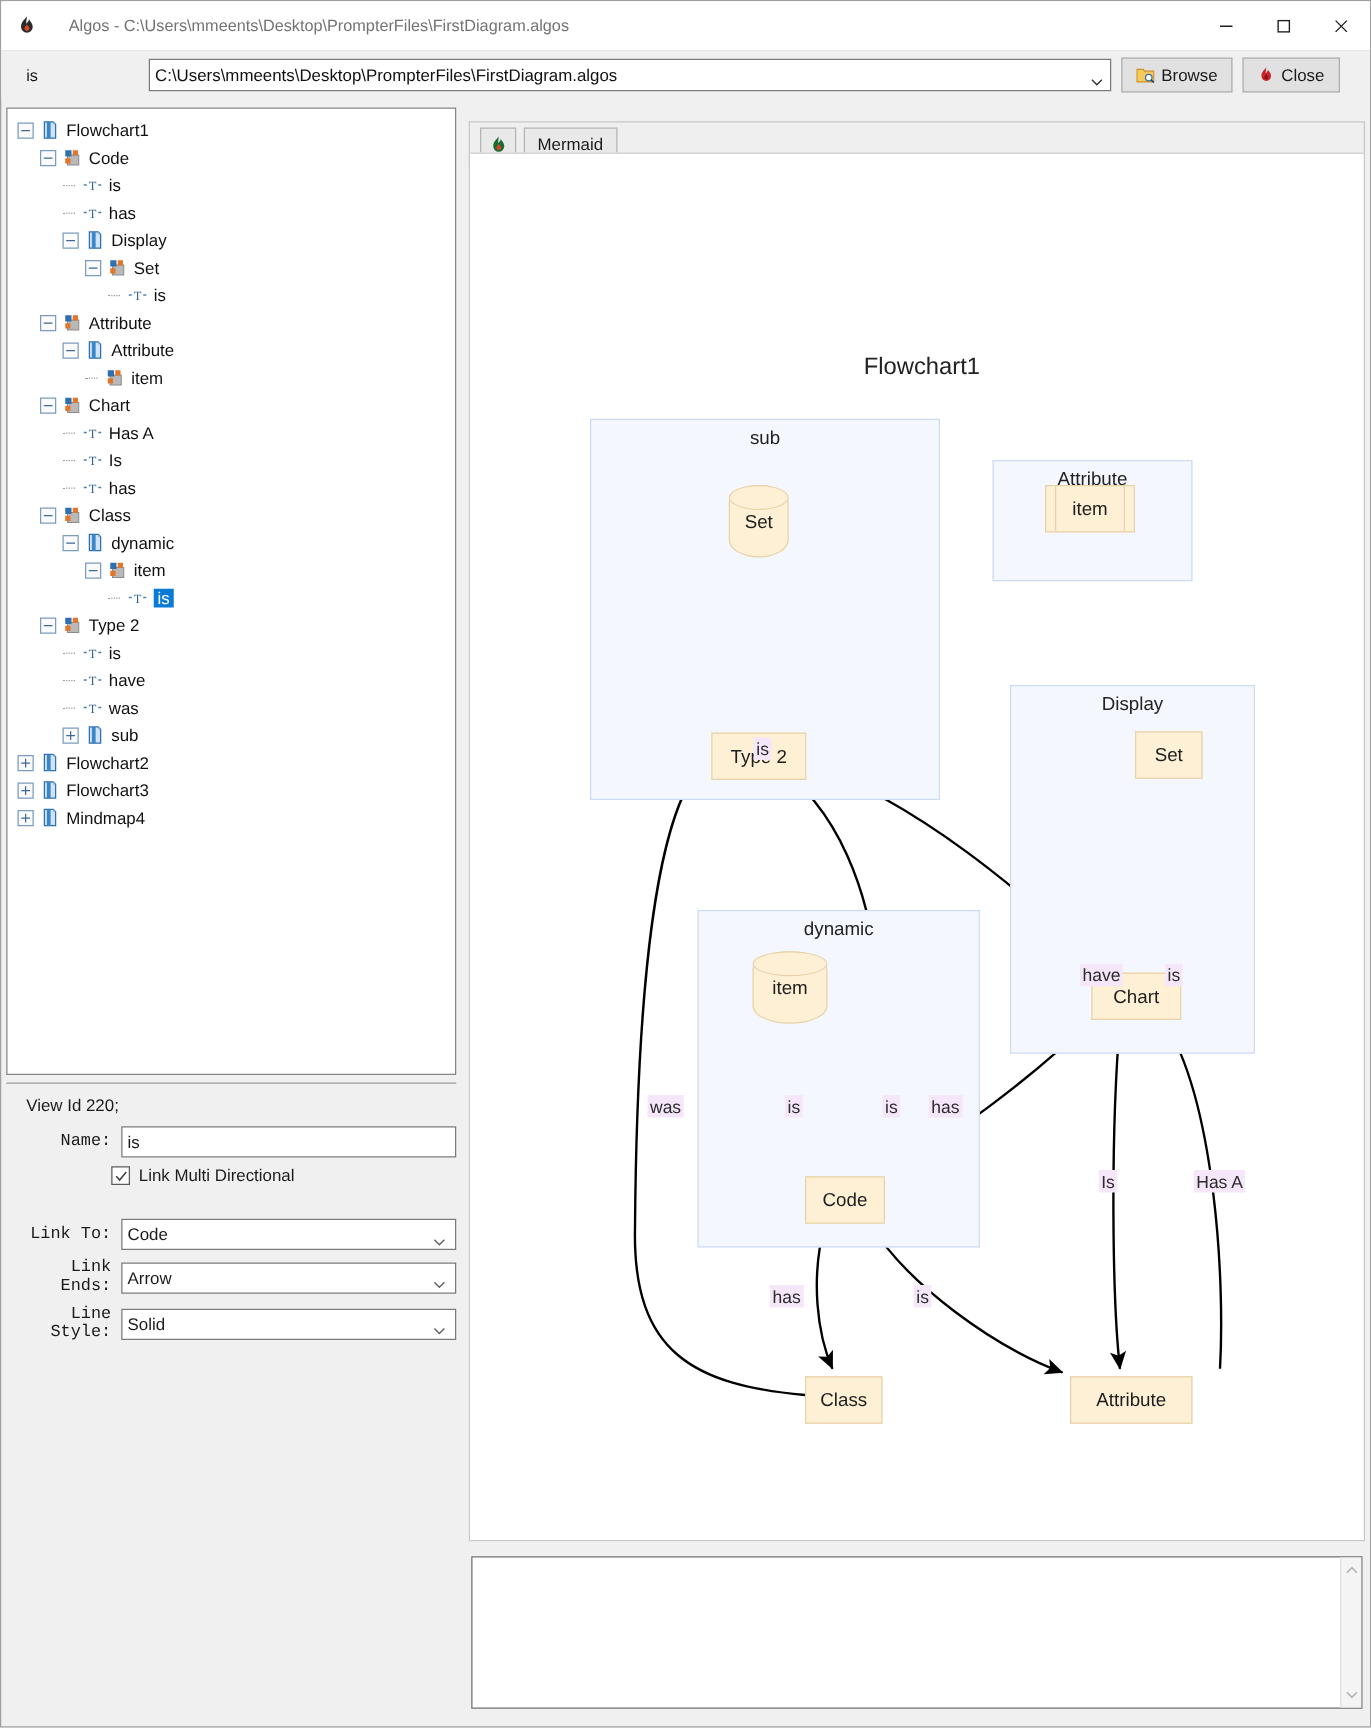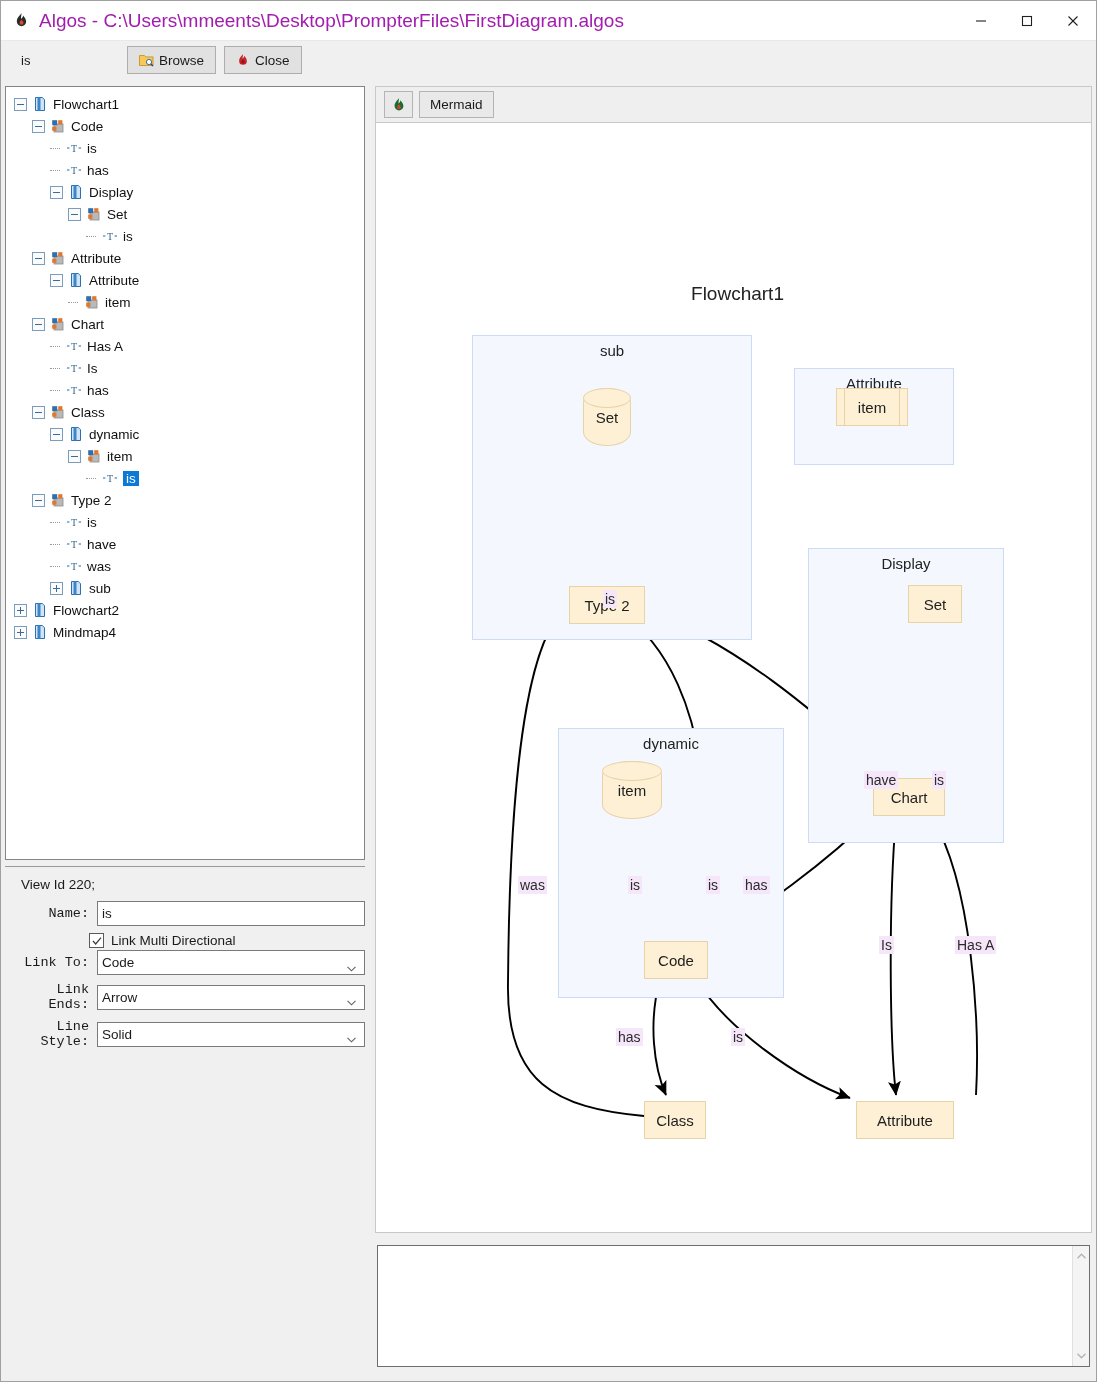--- a/index.html
+++ b/index.html
@@ -9,21 +9,21 @@
     font-size:13px;color:#1a1a1a;background:#f0f0f0;
   }
   .app{width:1097px;height:1382px;position:relative;background:#f0f0f0;
        border:1px solid #a0a0a0;box-sizing:border-box;}
 
   
   .titlebar{height:39px;background:#ffffff;display:flex;align-items:center;
             position:relative;border-bottom:1px solid #e8e8e8;}
   .tb-icon{width:17px;height:17px;margin-left:12px;margin-right:9px;position:relative;}
   .flame{width:100%;height:100%;}
-  .tb-title{font-size:19px;color:#a21caf;white-space:nowrap;}
+  .tb-title{font-size:13px;color:#737373;white-space:nowrap;margin-left:16px;}
   .wincontrols{position:absolute;right:0;top:0;height:39px;display:flex;}
   .wc{width:46px;height:39px;display:flex;align-items:center;justify-content:center;
       cursor:default;}
   .wc svg{display:block;}
 
   
   .pathrow{height:38px;background:#f0f0f0;display:flex;align-items:center;
            position:relative;}
   .pathlabel{width:118px;padding-left:20px;box-sizing:border-box;font-size:13px;}
   .combo{position:relative;width:770px;height:26px;background:#fff;
@@ -62,28 +62,28 @@
          background:#f0f0f0;border-top:1px solid #9a9a9a;padding-top:10px;
          box-sizing:border-box;}
   .viewid{padding-left:16px;font-size:13.5px;margin-bottom:9px;}
   .prow{display:flex;align-items:center;margin-bottom:7px;padding-left:14px;}
   .plab{width:70px;text-align:right;padding-right:8px;font-size:13.5px;flex:none;font-family:Liberation Mono, monospace;}
   .pfield{width:270px;height:25px;background:#fff;border:1px solid #7a7a7a;
           box-sizing:border-box;display:flex;align-items:center;position:relative;}
   .pfield .ptext{padding-left:4px;font-size:13.5px;}
   .pfield .carrow{position:absolute;right:8px;top:50%;transform:translateY(-50%);
                   width:9px;height:6px;}
-  .chkrow{display:flex;align-items:center;padding-left:84px;margin-bottom:2px;}
+  .chkrow{display:flex;align-items:center;padding-left:84px;margin-bottom:27px;}
   .chk{width:13px;height:13px;border:1px solid #5a5a5a;background:#fff;
        display:inline-flex;align-items:center;justify-content:center;margin-right:7px;}
   .chklab{font-size:13.5px;}
 
   
   .rightcol{position:absolute;left:372px;top:0;right:0;bottom:0;}
-  .toolbar{position:absolute;left:2px;top:8px;right:4px;height:36px;background:#efefef;
+  .toolbar{position:absolute;left:2px;top:19px;right:4px;height:36px;background:#efefef;
            border:1px solid #c8c8c8;border-bottom:none;display:flex;align-items:center;
            padding-left:8px;gap:6px;box-sizing:border-box;}
   .tbtn{height:27px;border:1px solid #b4b4b4;background:#e9e9e9;display:inline-flex;
         align-items:center;justify-content:center;padding:0 10px;font-size:13.5px;
         box-sizing:border-box;cursor:default;}
   .tbtn.iconic{width:29px;padding:0;}
 
   .canvas{position:absolute;left:2px;top:44px;right:4px;bottom:148px;background:#fff;
           border:1px solid #c8c8c8;overflow:hidden;}
   .editor{position:absolute;left:2px;bottom:4px;right:4px;height:138px;
@@ -152,20 +152,28 @@
         <svg width="12" height="12" viewBox="0 0 12 12">
             <line x1="1.5" y1="1.5" x2="10.5" y2="10.5" stroke="#202020" stroke-width="1.1"></line>
             <line x1="10.5" y1="1.5" x2="1.5" y2="10.5" stroke="#202020" stroke-width="1.1"></line>
           </svg>
       </div>
     </div>
   </div>
 
   <div class="pathrow">
     <div class="pathlabel">is</div>
+    <div class="combo">
+      <span class="ctext">C:\Users\mmeents\Desktop\PrompterFiles\FirstDiagram.algos</span>
+      <span class="carrow">
+        <svg width="9" height="6" viewBox="0 0 9 6">
+            <path d="M0.5 0.8 L4.5 4.8 L8.5 0.8" fill="none" stroke="#303030" stroke-width="1.1"></path>
+          </svg>
+      </span>
+    </div>
     <div class="btn">
       <svg width="15" height="14" viewBox="0 0 15 14">
         <path d="M0.5 2.5 h5 l1.2 1.4 h7.3 v8.6 h-13.5 z" fill="#f6c95a" stroke="#c9932c" stroke-width="0.9"></path>
         <circle cx="10" cy="9" r="2.6" fill="#ffffff" stroke="#3b6fa8" stroke-width="1"></circle>
         <line x1="11.9" y1="10.9" x2="14" y2="13" stroke="#20456e" stroke-width="1.3"></line>
       </svg>
       <span>Browse</span>
     </div>
     <div class="btn">
       <svg width="14" height="14" viewBox="0 0 16 16">
@@ -431,20 +439,30 @@
               <span class="tlabel">Flowchart2</span>
             </div>
             <div class="tnode">
               <span class="ind" style="width: 0px;"></span>
               <span class="exp plus"></span>
               <svg viewBox="0 0 16 16" class="ic">
                 <path d="M3.5 1.5 h7 l2 2 v11 h-9 z" fill="#cfe4f7" stroke="#2f6fae" stroke-width="1"></path>
                 <path d="M5.5 1.5 h3 v13 h-3 z" fill="#3b86c9"></path>
                 <path d="M10.5 1.5 l2 2 h-2 z" fill="#8fbde4"></path>
               </svg>
+              <span class="tlabel">Flowchart3</span>
+            </div>
+            <div class="tnode">
+              <span class="ind" style="width: 0px;"></span>
+              <span class="exp plus"></span>
+              <svg viewBox="0 0 16 16" class="ic">
+                <path d="M3.5 1.5 h7 l2 2 v11 h-9 z" fill="#cfe4f7" stroke="#2f6fae" stroke-width="1"></path>
+                <path d="M5.5 1.5 h3 v13 h-3 z" fill="#3b86c9"></path>
+                <path d="M10.5 1.5 l2 2 h-2 z" fill="#8fbde4"></path>
+              </svg>
               <span class="tlabel">Mindmap4</span>
             </div>
           </div>
       </div>
 
       <div class="props">
         <div class="viewid">View Id 220;</div>
 
         <div class="prow">
           <div class="plab">Name:</div>

